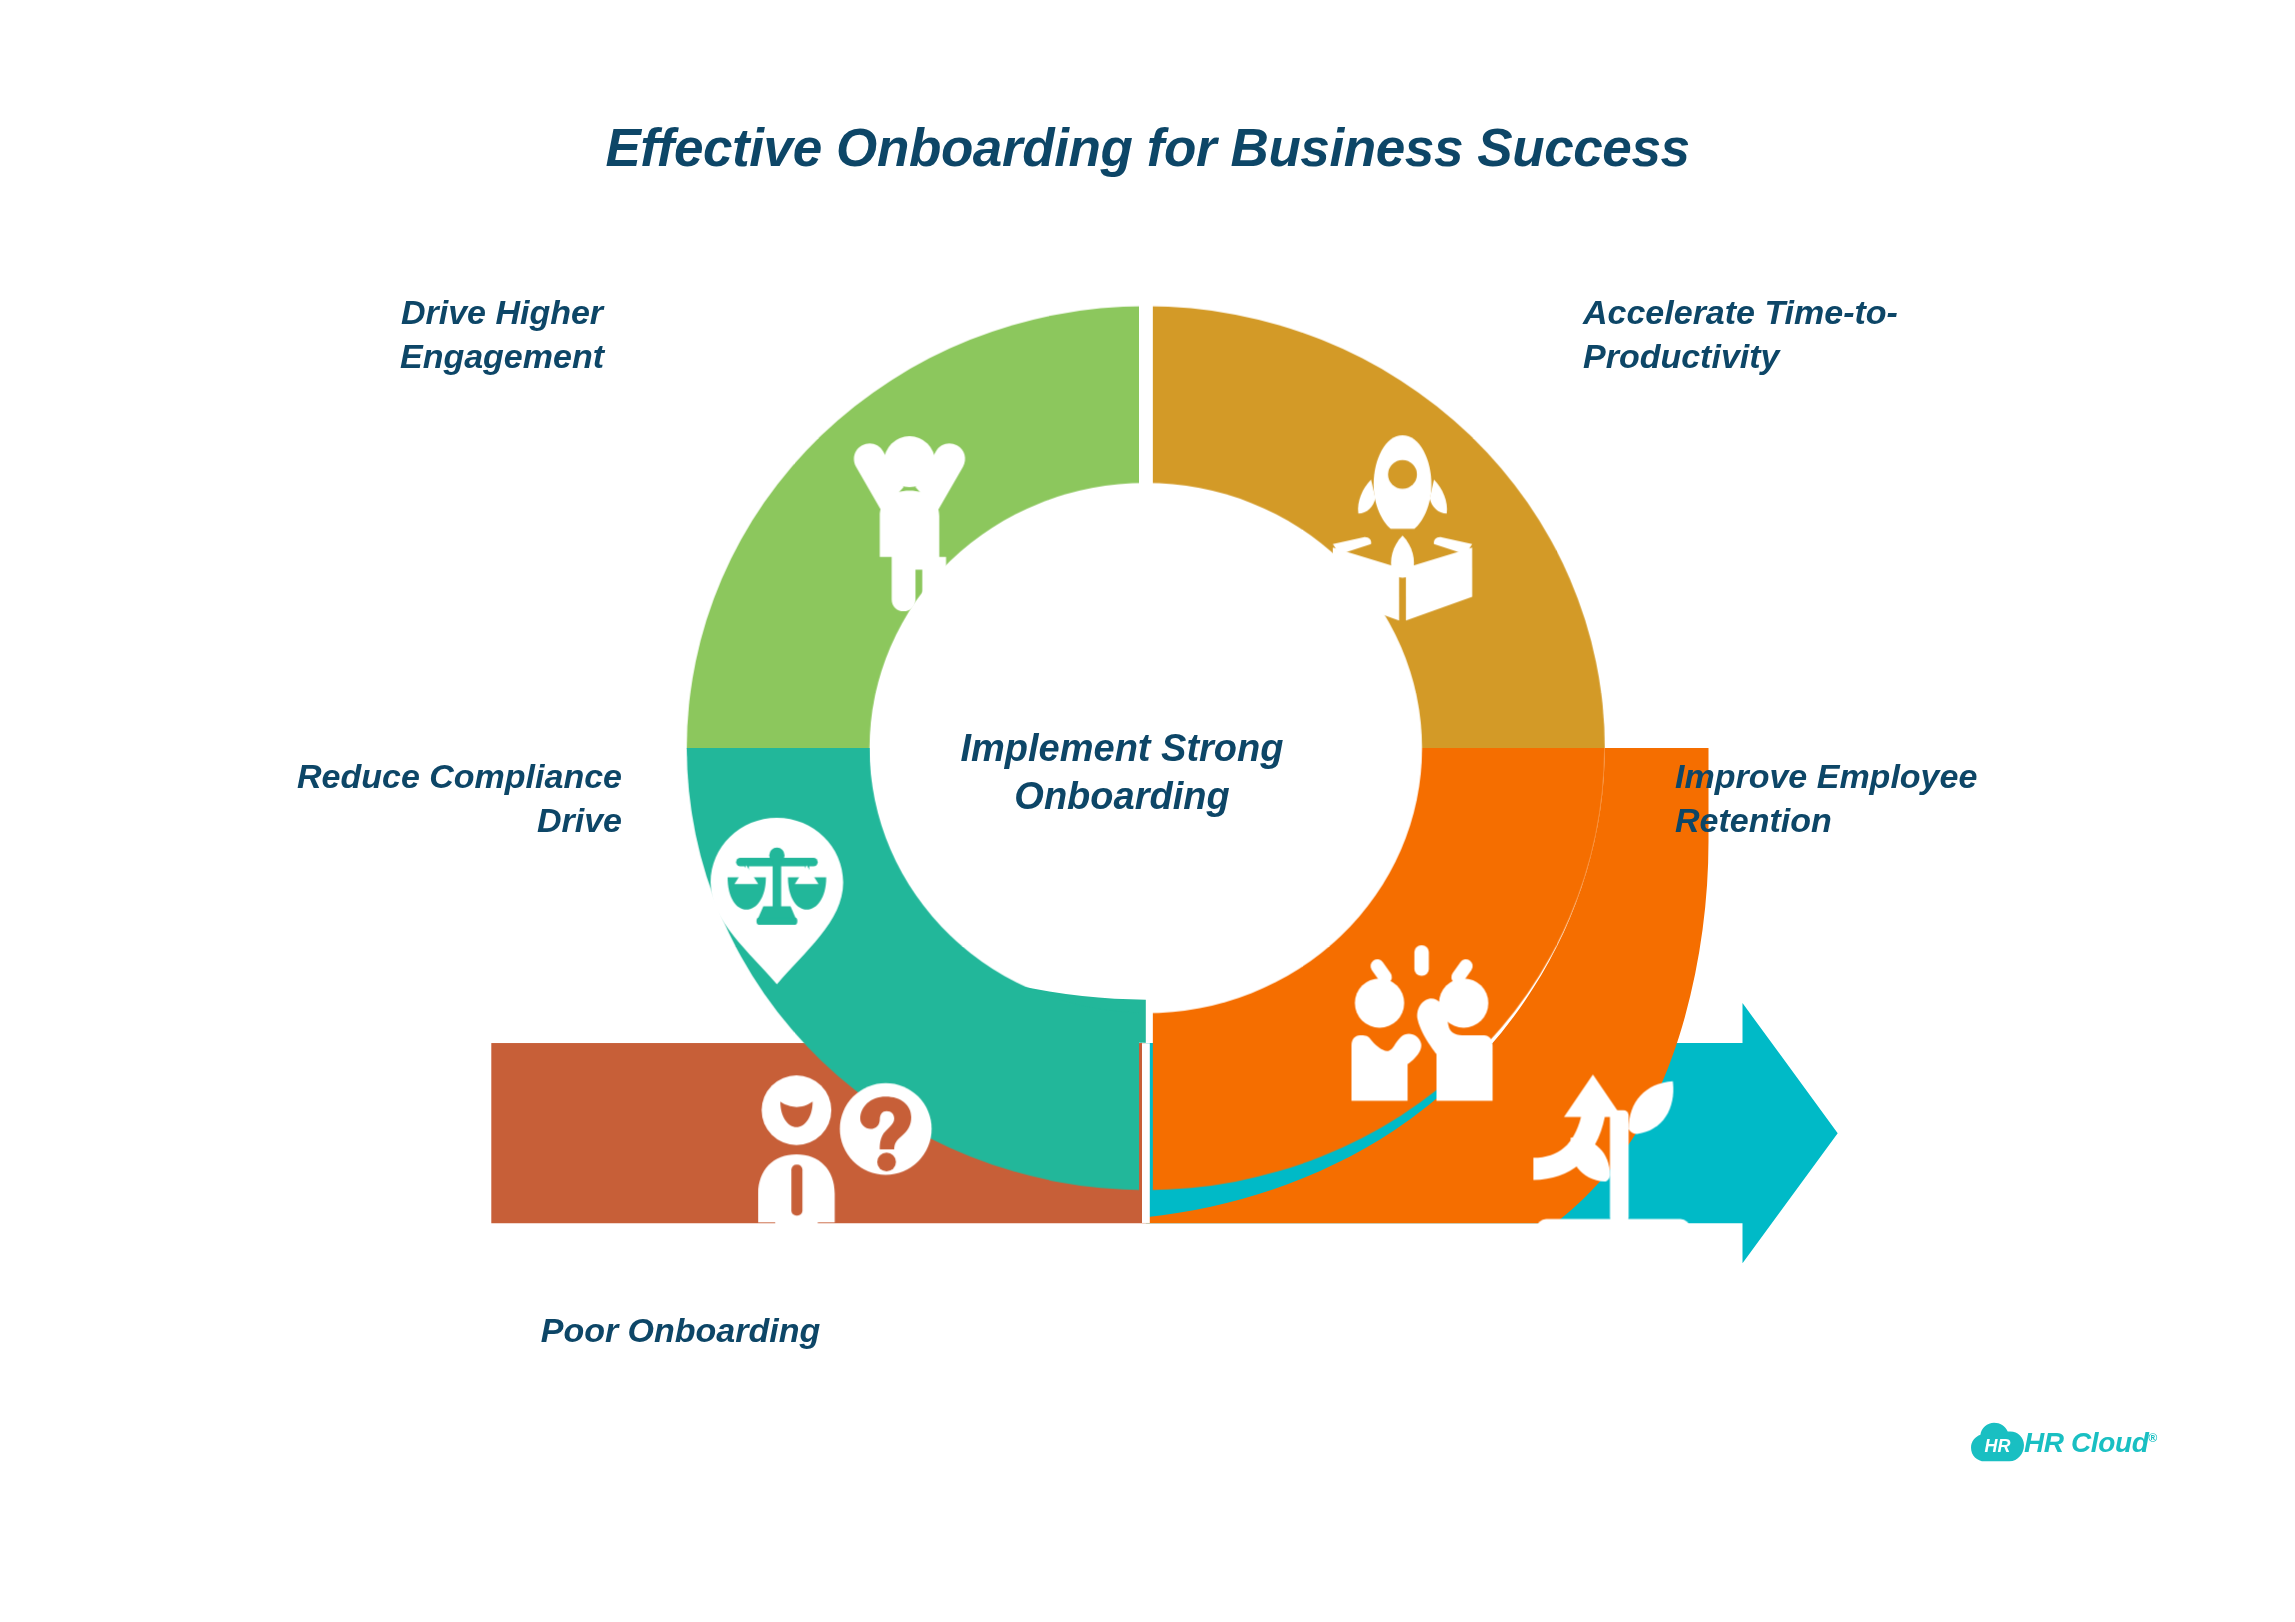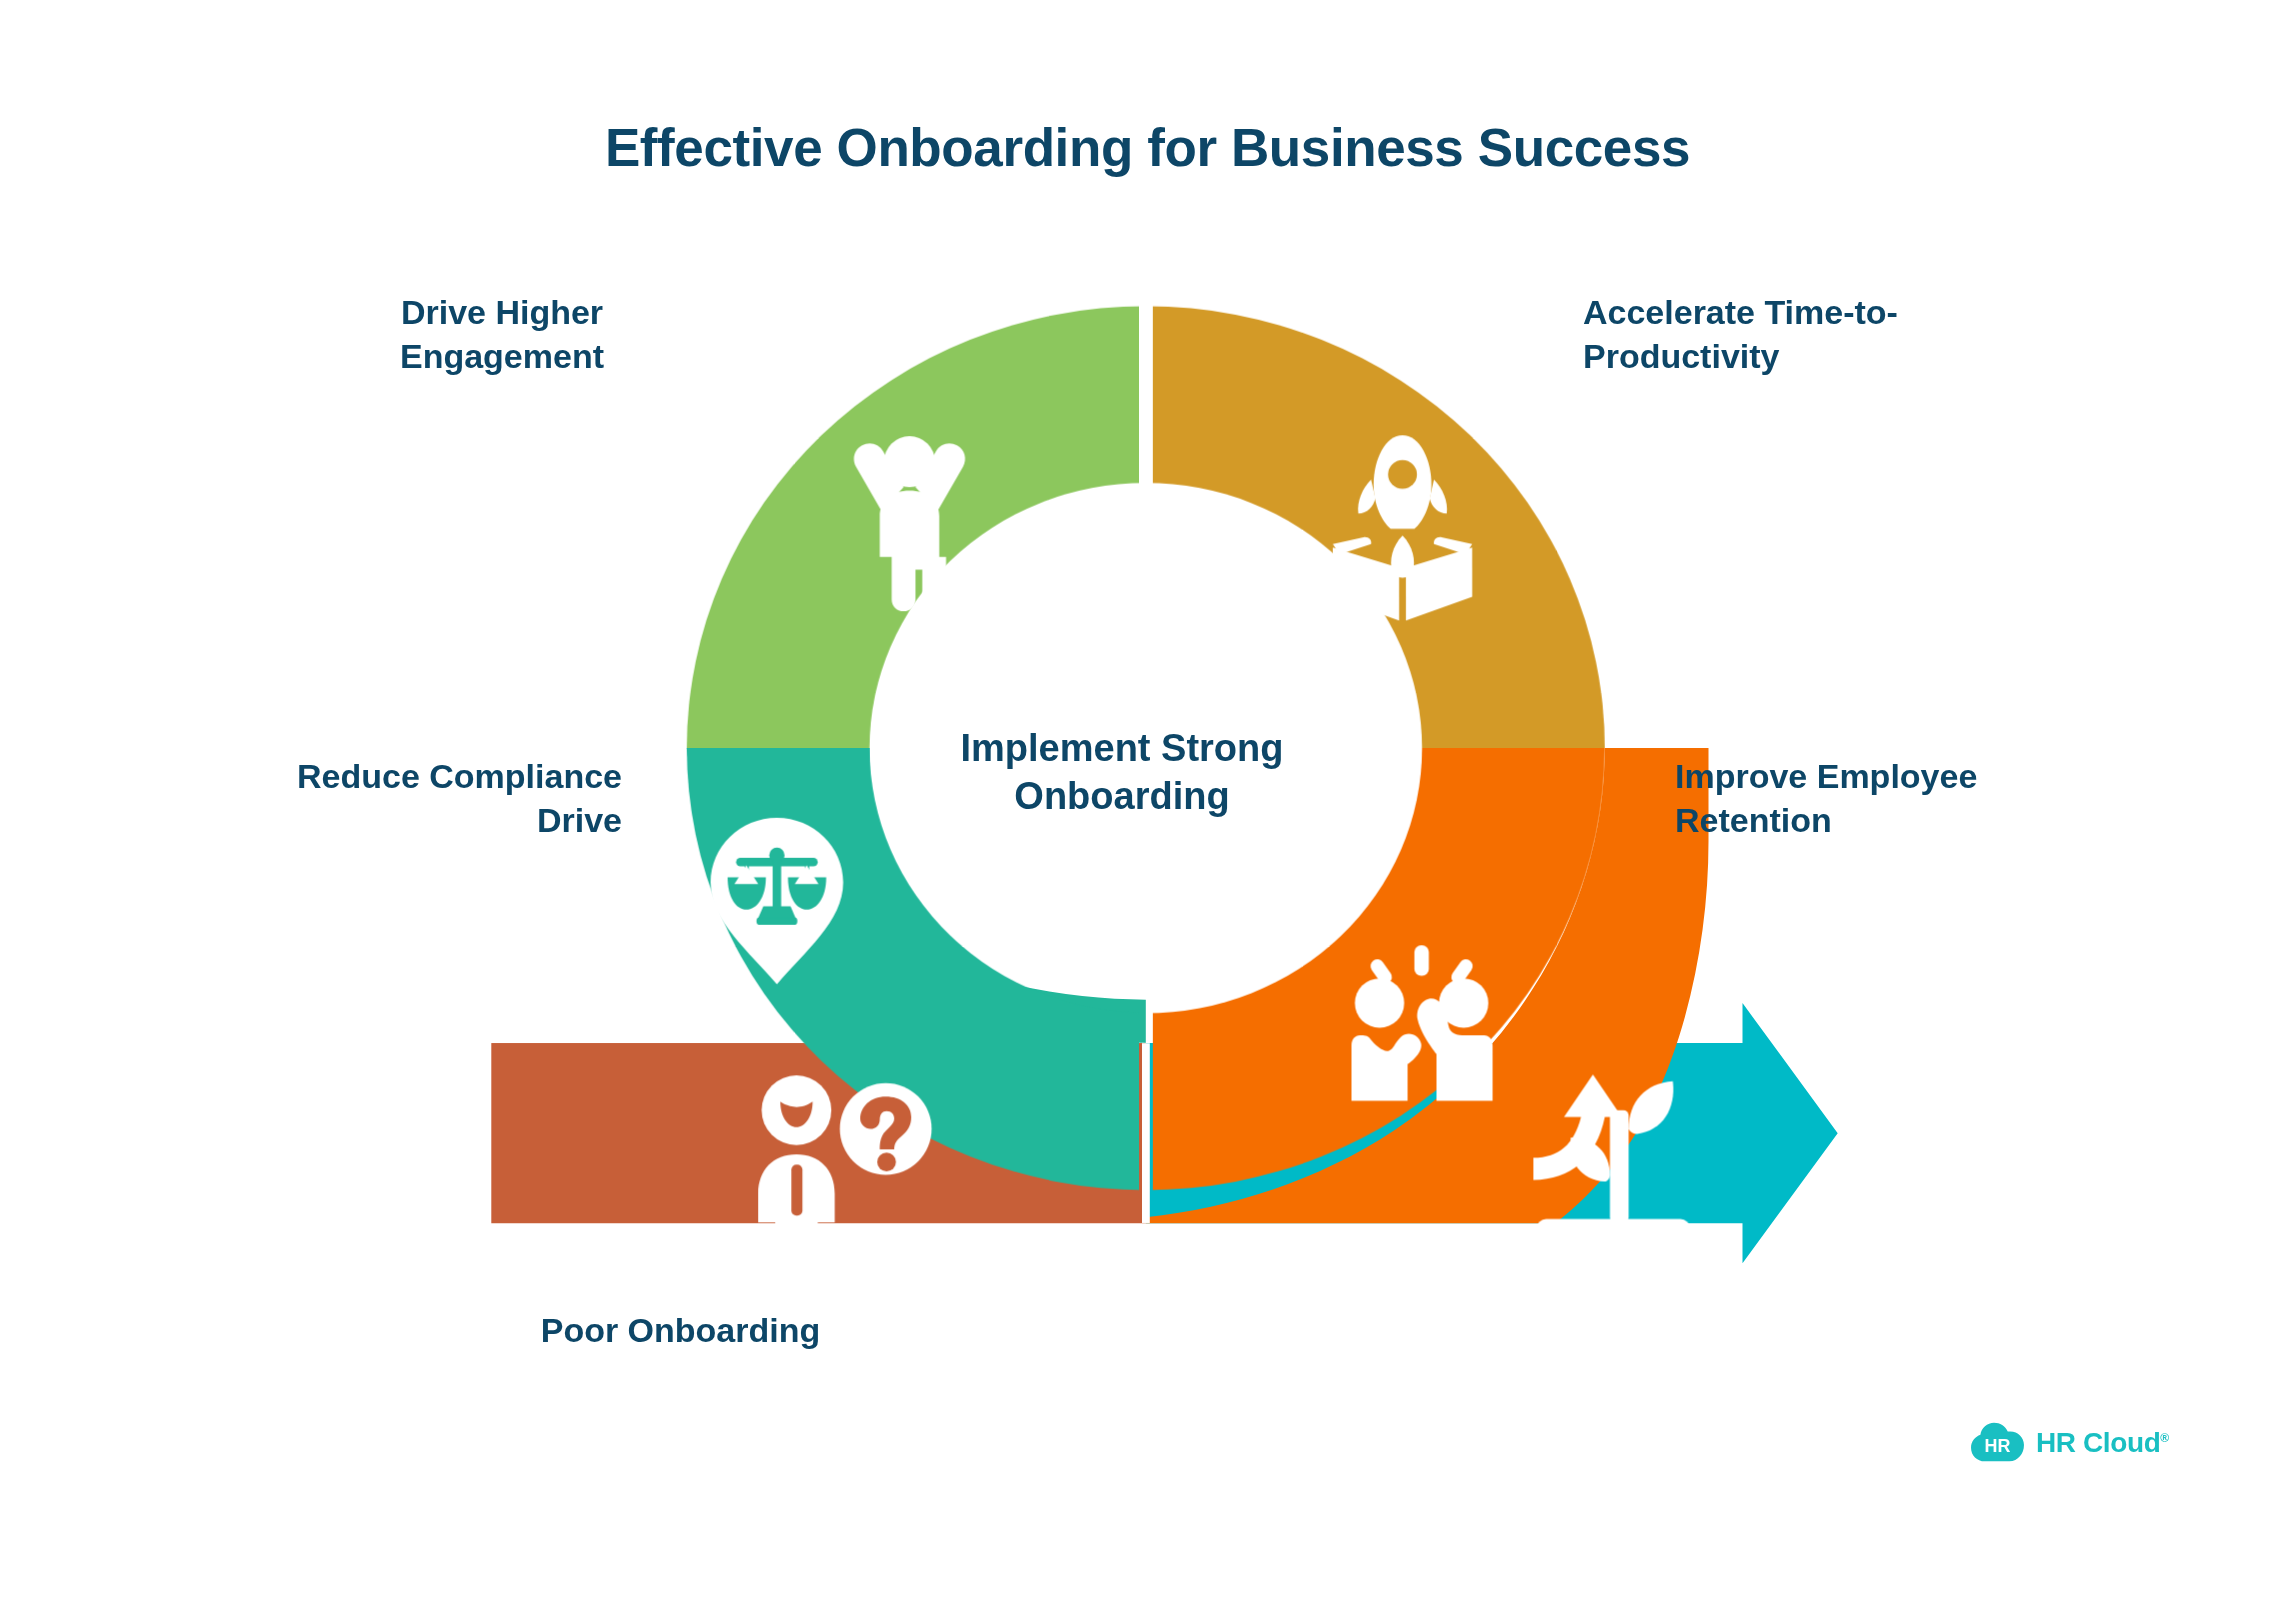--- a/index.html
+++ b/index.html
@@ -13,20 +13,21 @@
     font-family: "Liberation Sans", sans-serif;
     position: relative;
     overflow: hidden;
   }
   #stage {
     position: absolute;
     left: 0; top: 0;
     width: 2295px;
     height: 1605px;
     background: #ffffff;
+    font-style: italic;
   }
   .title {
     position: absolute;
     left: 0;
     top: 119px;
     width: 2295px;
     text-align: center;
     font-size: 53px;
     font-weight: bold;
     color: #0D4667;
@@ -86,21 +87,21 @@
     font-weight: bold;
     color: #0D4667;
     line-height: 1.27;
   }
   #logo {
     position: absolute;
     left: 1971px;
     top: 1422px;
     display: flex;
     align-items: center;
-    gap: 12px;
+    gap: 0;
   }
   #logo-text {
     font-size: 28px;
     font-weight: bold;
     color: #19BFC2;
     letter-spacing: -0.4px;
   }
   #logo-text sup {
     font-size: 12px;
     vertical-align: super;

